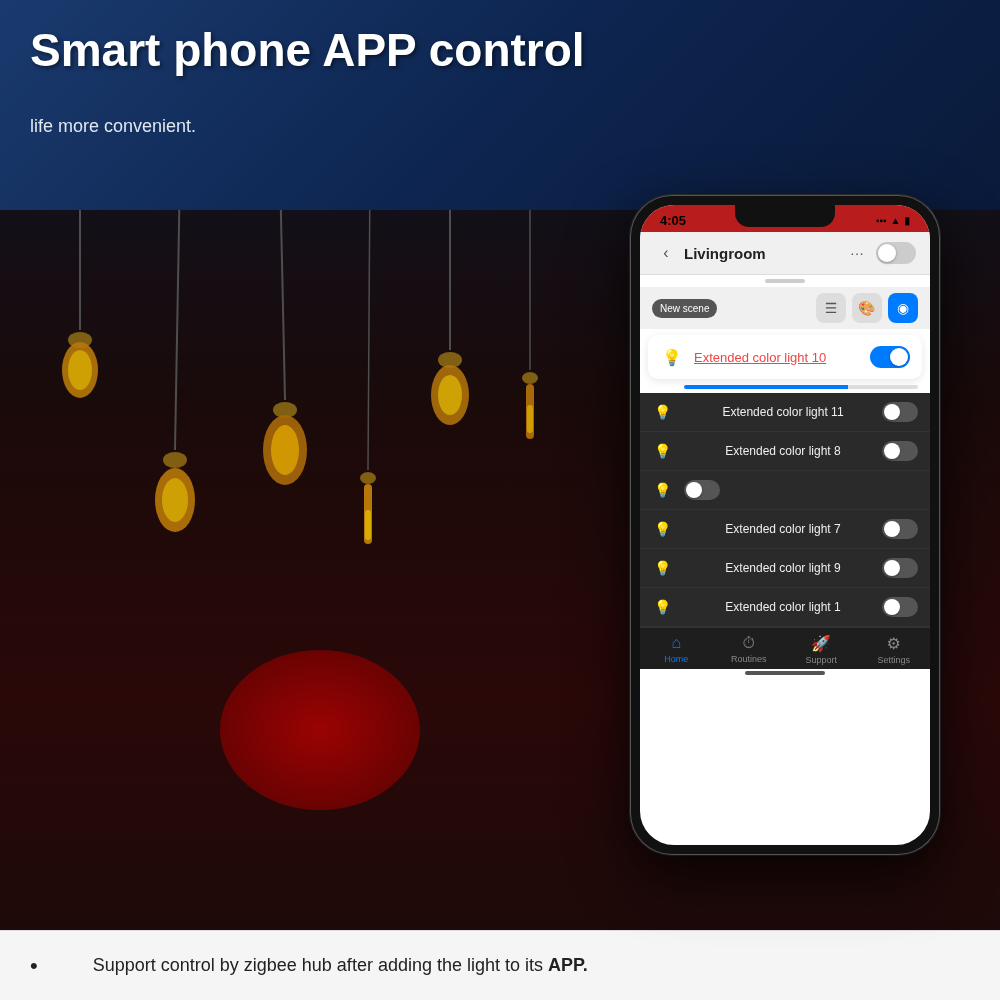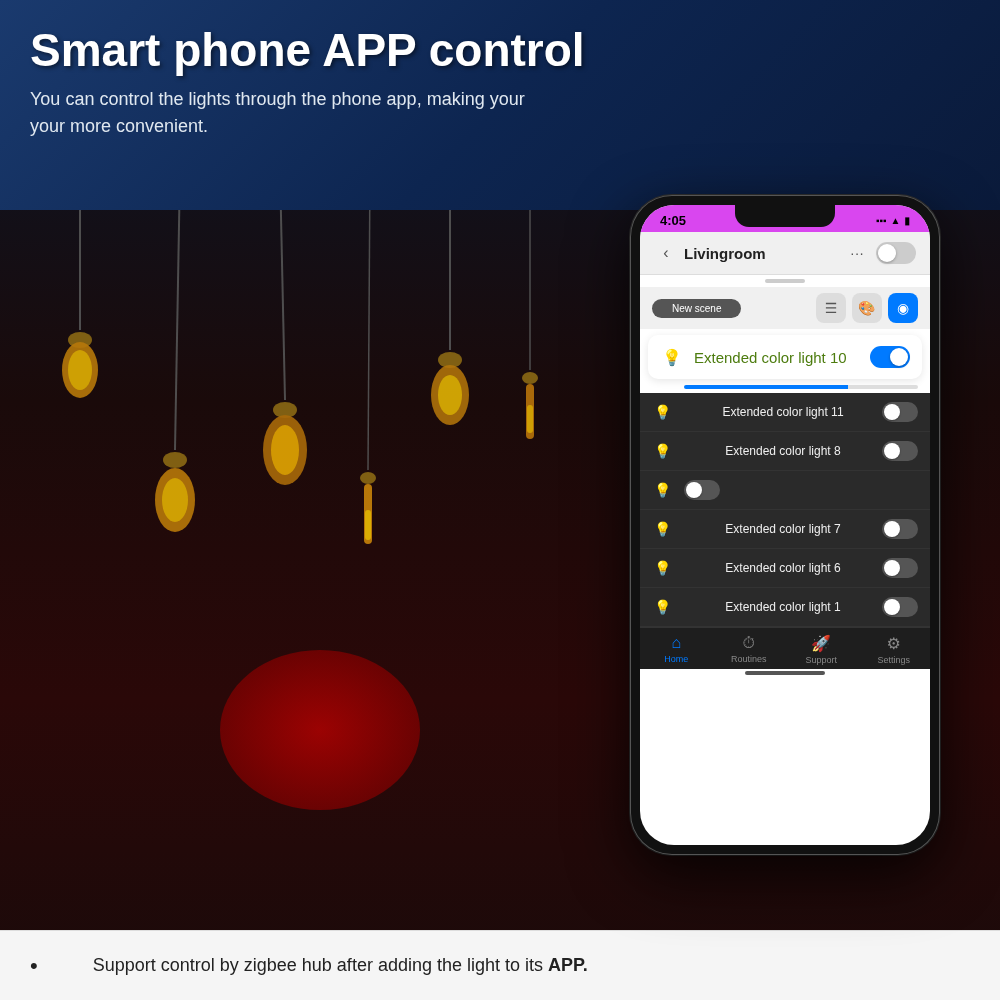--- a/index.html
+++ b/index.html
@@ -104,21 +104,21 @@
       overflow: hidden;
       position: relative;
     }
 
     
     .status-bar {
       display: flex;
       justify-content: space-between;
       align-items: center;
       padding: 8px 20px 4px 20px;
-      background: #d946ef;
+      background: #b91c1c;
       font-size: 11px;
       font-weight: 600;
       color: #000;
       gap: 36px;
     }
 
     .status-time {
       font-size: 13px;
       font-weight: 700;
     }
@@ -216,21 +216,21 @@
       align-items: center;
       padding: 6px 12px;
       background: #f0f0f0;
       gap: 6px;
     }
 
     .new-scene-btn {
       background: #555;
       color: white;
       font-size: 10px;
-      padding: 4px 20px;
+      padding: 4px 8px;
       border-radius: 12px;
       font-weight: 500;
     }
 
     .toolbar-spacer { flex: 1; }
 
     .toolbar-icon-btn {
       width: 30px;
       height: 30px;
       border-radius: 8px;
@@ -264,23 +264,24 @@
       margin-right: 10px;
       display: flex;
       align-items: center;
       justify-content: center;
       color: #888;
       font-size: 16px;
     }
 
     .light-name {
       flex: 1;
-      font-size: 15px;
+      font-size: 13px;
       font-weight: 500;
-      color: #4d7c0f;
+      color: #ef4444;
+      text-decoration: underline;
     }
 
     .light-toggle {
       width: 40px;
       height: 22px;
       border-radius: 11px;
       position: relative;
       background: #ccc;
     }
 
@@ -477,22 +478,22 @@
     <line x1="530" y1="0" x2="530" y2="200" stroke="#555" stroke-width="1.5"></line>
     <ellipse cx="530" cy="208" rx="8" ry="6" fill="#8B6914"></ellipse>
     <rect x="526" y="214" width="8" height="55" rx="4" fill="#b8740a"></rect>
     <rect x="527" y="235" width="6" height="28" rx="3" fill="#ffd700" opacity="0.6"></rect>
   </svg>
 </div>
 
 <div class="header-section">
   <div class="header-title">Smart phone APP control</div>
   <div class="header-subtitle">
-    <span>You can control the lights through the phone app, making your</span><br>
-    <span>your more convenient.</span>
+    <br>
+    <span>life more convenient.</span>
   </div>
 </div>
 
 <div class="phone-wrapper">
   <div class="phone-outer">
     <div class="phone-screen">
       <div class="notch"></div>
 
       <div class="status-bar">
         <span class="status-time">4:05</span>
@@ -549,21 +550,21 @@
         <div class="light-item">
           <div class="light-item-icon">💡</div>
           <div class="light-item-info">
             <div class="light-item-name">Extended color light 7</div>
           </div>
           <div class="light-item-toggle"></div>
         </div>
         <div class="light-item">
           <div class="light-item-icon">💡</div>
           <div class="light-item-info">
-            <div class="light-item-name">Extended color light 6</div>
+            <div class="light-item-name">Extended color light 9</div>
           </div>
           <div class="light-item-toggle"></div>
         </div>
         <div class="light-item">
           <div class="light-item-icon">💡</div>
           <div class="light-item-info">
             <div class="light-item-name">Extended color light 1</div>
           </div>
           <div class="light-item-toggle"></div>
         </div>

